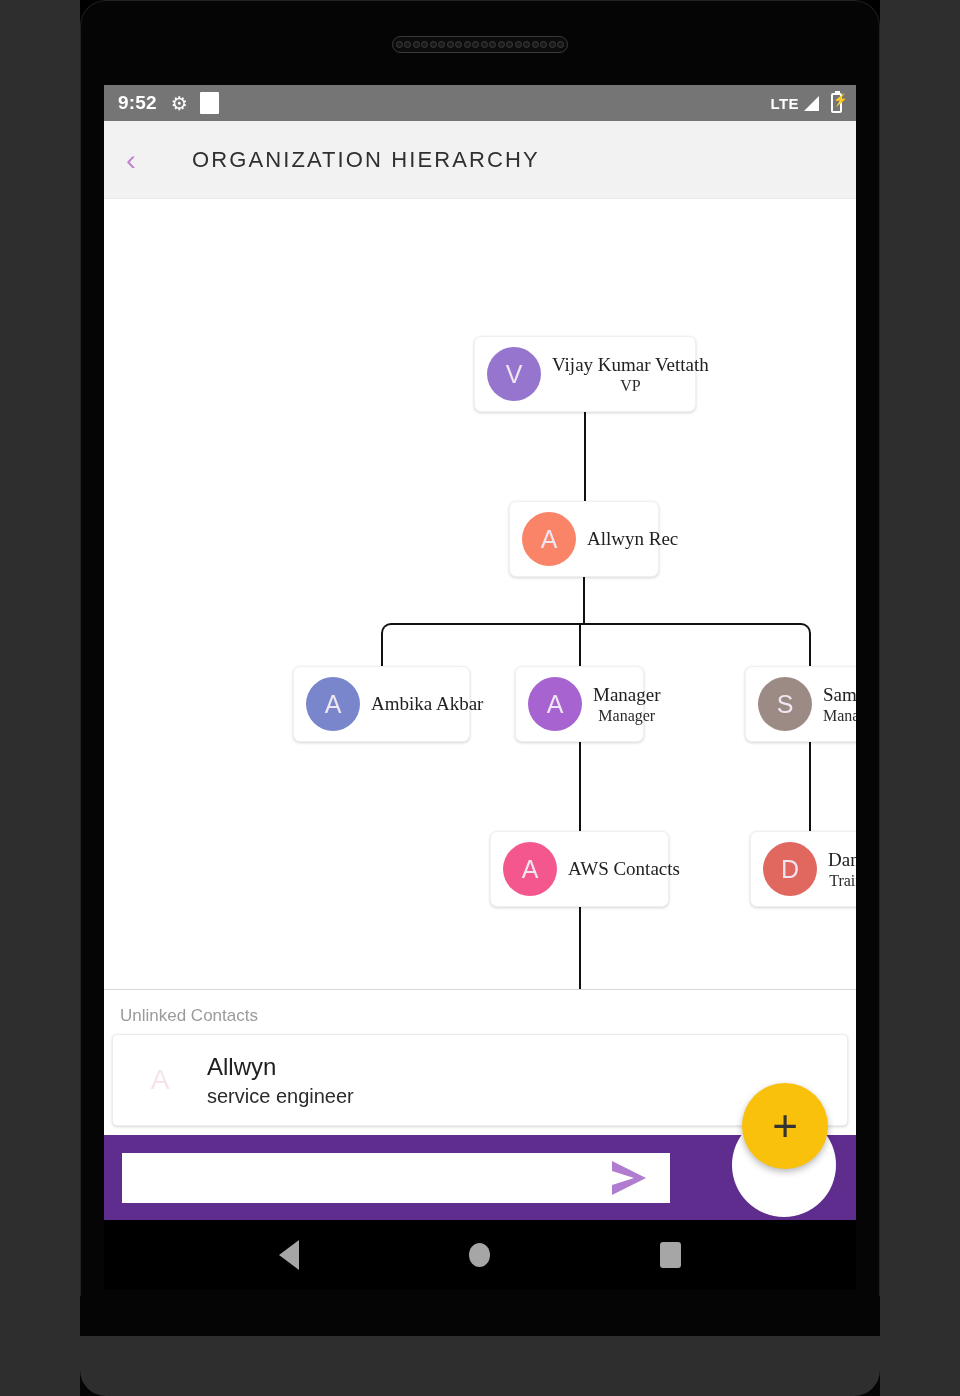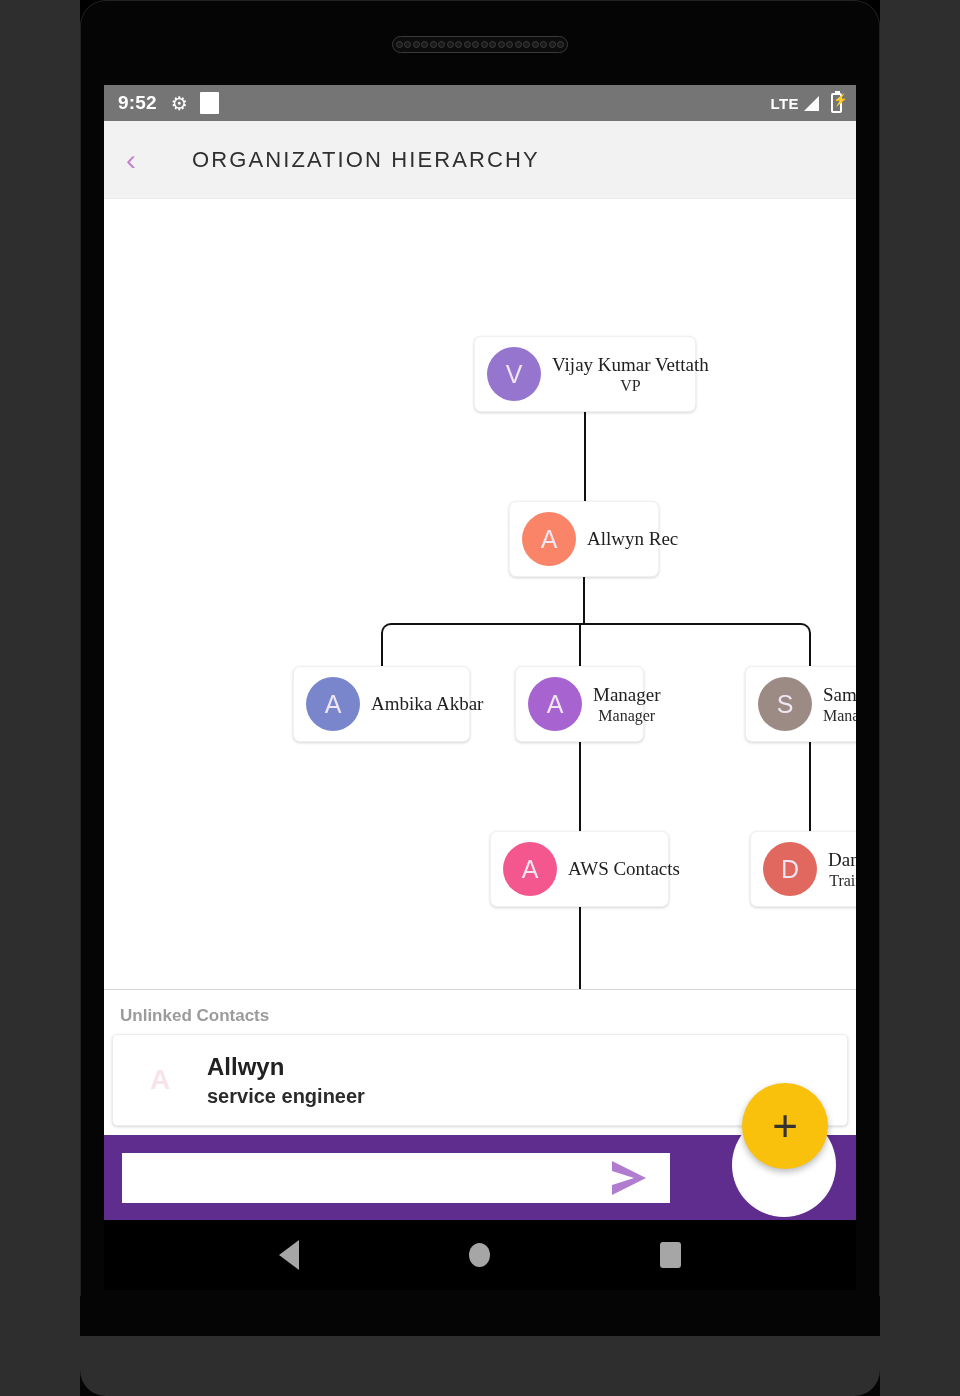--- a/index.html
+++ b/index.html
@@ -151,21 +151,20 @@
     border-top-left-radius: 10px;
     border-top-right-radius: 10px;
   }
 
   
   #unlinked-section {
     position: relative;
     border-top: 1px solid #d8d8d8;
     background: #fff;
     height: 160px;
-    font-weight: bold;
   }
   #unlinked-label {
     padding: 16px 16px 8px;
     font-size: 17px; color: #9b9b9b;
   }
   #contact-card {
     margin: 0 8px;
     background: #fff;
     border-radius: 5px;
     border: 1px solid #ececec;

